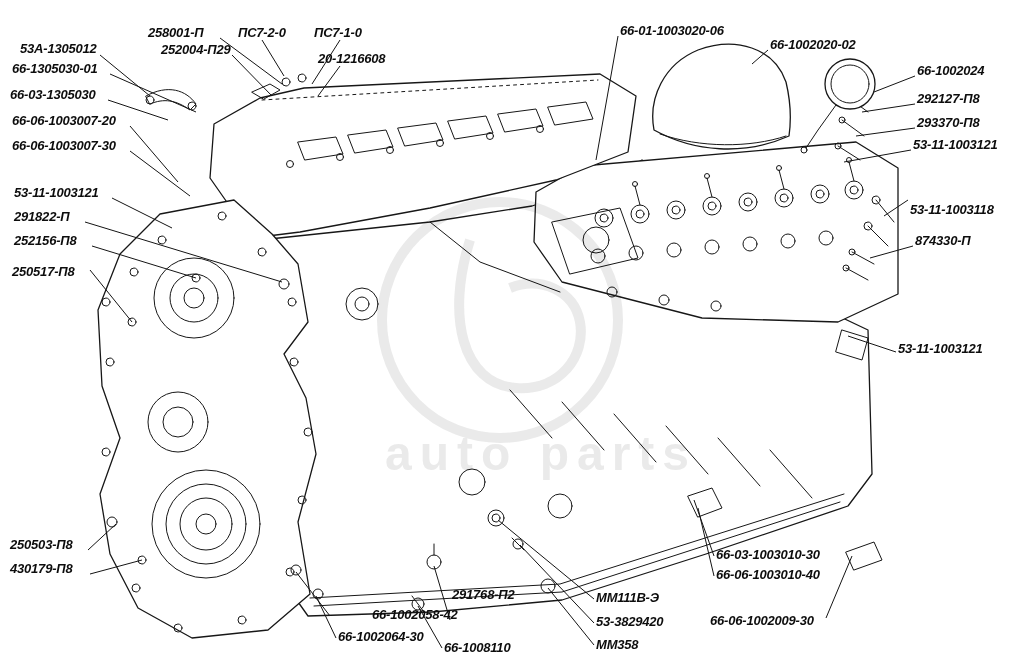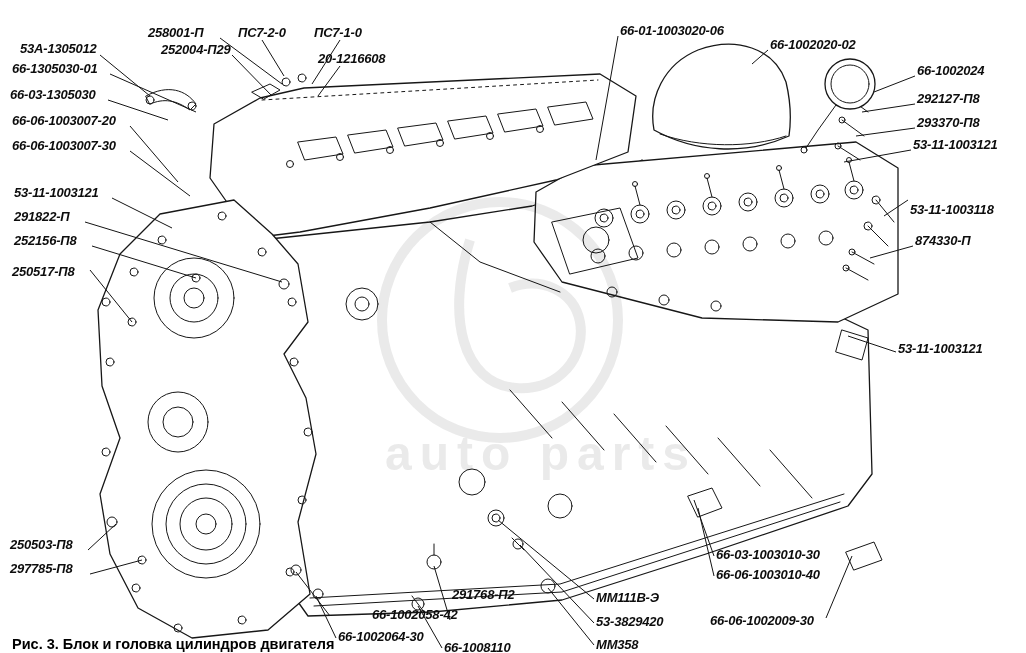--- a/index.html
+++ b/index.html
@@ -249,27 +249,26 @@
       <div class="part-label" style="left: 620px; top: 24px;">66-01-1003020-06</div>
       <div class="part-label" style="left: 770px; top: 38px;">66-1002020-02</div>
       <div class="part-label" style="left: 917px; top: 64px;">66-1002024</div>
       <div class="part-label" style="left: 917px; top: 92px;">292127-П8</div>
       <div class="part-label" style="left: 917px; top: 116px;">293370-П8</div>
       <div class="part-label" style="left: 913px; top: 138px;">53-11-1003121</div>
       <div class="part-label" style="left: 910px; top: 188px; margin-top: 15px;">53-11-1003118</div>
       <div class="part-label" style="left: 915px; top: 234px;">874330-П</div>
       <div class="part-label" style="left: 898px; top: 342px;">53-11-1003121</div>
       <div class="part-label" style="left: 10px; top: 538px;">250503-П8</div>
-      <div class="part-label" style="left: 10px; top: 562px;">297785-П8</div>
+      <div class="part-label" style="left: 10px; top: 562px;">430179-П8</div>
       <div class="part-label" style="left: 332px; top: 608px; margin-left: 40px;">66-1002058-42</div>
       <div class="part-label" style="left: 338px; top: 630px;">66-1002064-30</div>
       <div class="part-label" style="left: 444px; top: 641px;">66-1008110</div>
       <div class="part-label" style="left: 452px; top: 588px;">291768-П2</div>
       <div class="part-label" style="left: 596px; top: 615px;">53-3829420</div>
       <div class="part-label" style="left: 596px; top: 591px;">ММ111В-Э</div>
       <div class="part-label" style="left: 596px; top: 638px;">ММ358</div>
       <div class="part-label" style="left: 716px; top: 548px;">66-03-1003010-30</div>
       <div class="part-label" style="left: 716px; top: 568px;">66-06-1003010-40</div>
       <div class="part-label" style="left: 710px; top: 614px;">66-06-1002009-30</div>
     </div>
 
-  <div class="caption">Рис. 3. Блок и головка цилиндров двигателя</div>
 </div>
 
 </body></html>

